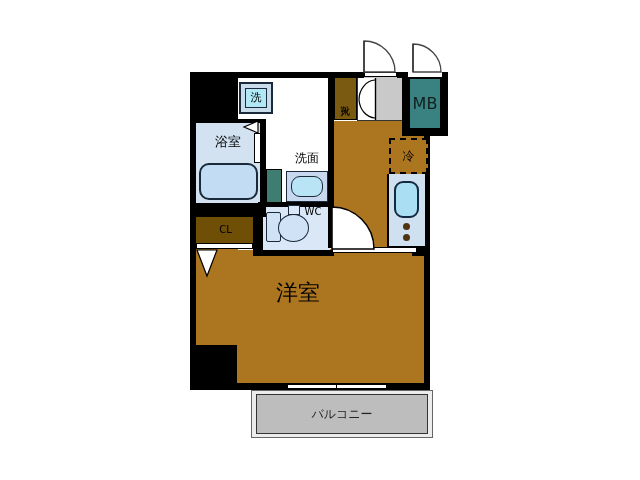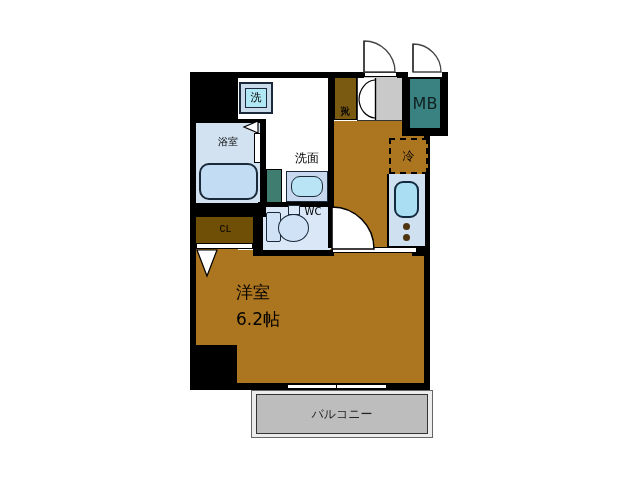--- a/index.html
+++ b/index.html
@@ -66,30 +66,29 @@
   <div class="abs" style="left:278px;top:214px;width:31px;height:28px;background:#cfe2f6;border:1px solid #1a2a3a;border-radius:50%;"></div>
   <div class="abs" style="left:288px;top:205px;width:12px;height:10px;background:#dbe8f7;border:1px solid #1a2a3a;"></div>
 
   <div class="abs" style="left:196px;top:243px;width:57px;height:6px;background:#fff;border:1px solid #000;"></div>
   <div class="abs" style="left:287px;top:384px;width:100px;height:5px;background:#fff;border:1px solid #000;"></div>
   <div class="abs" style="left:336px;top:384px;width:1px;height:5px;background:#000;"></div>
 
   <div class="abs" style="left:251px;top:390px;width:182px;height:48px;background:#ececec;border:1px solid #666;"></div>
   <div class="abs lbl" style="left:256px;top:394px;width:172px;height:40px;background:#bdbdbd;border:1px solid #333;font-size:12px;color:#222;">バルコニー</div>
 
-  <div class="abs lbl" style="left:196px;top:128px;width:64px;height:28px;font-size:10px;">浴室</div>
+  <div class="abs lbl" style="left:196px;top:128px;width:64px;height:28px;font-size:13px;">浴室</div>
   <div class="abs lbl" style="left:284px;top:150px;width:46px;height:16px;font-size:12px;">洗面</div>
   <div class="abs lbl" style="left:298px;top:205px;width:30px;height:14px;font-size:10px;text-align:center;">WC</div>
-  <div class="abs lbl" style="left:196px;top:217px;width:59px;height:26px;font-size:10px;font-family:Liberation Mono, monospace;">CL</div>
+  <div class="abs lbl" style="left:196px;top:217px;width:59px;height:26px;font-size:10px;">CL</div>
   <div class="abs lbl" style="left:408px;top:77px;width:34px;height:53px;font-size:16px;color:#10201f;">MB</div>
   <div class="abs lbl" style="left:334px;top:77px;width:23px;height:43px;font-size:9.5px;writing-mode:vertical-rl;letter-spacing:1px;">靴入</div>
   <div class="abs lbl" style="left:389px;top:138px;width:39px;height:36px;font-size:12px;">冷</div>
-  <div class="abs" style="left:236px;top:279px;width:140px;text-align:left;font-size:17px;line-height:27px;">
+  <div class="abs" style="left:228px;top:279px;width:140px;text-align:center;font-size:22px;line-height:27px;">
     <div>洋室</div>
-    <div>6.2帖</div>
   </div>
 
   <svg class="svg-overlay" width="640" height="480">
 
     <path d="M364,41 A31,31 0 0 1 395,72 L364,72 Z" fill="#fff" stroke="#444" stroke-width="1.3"></path>
     <line x1="364" y1="41" x2="364" y2="72" stroke="#333" stroke-width="1.5"></line>
 
     <path d="M413,44 A28,28 0 0 1 441,72 L413,72 Z" fill="#fff" stroke="#444" stroke-width="1.3"></path>
     <line x1="413" y1="44" x2="413" y2="72" stroke="#333" stroke-width="1.5"></line>
 

